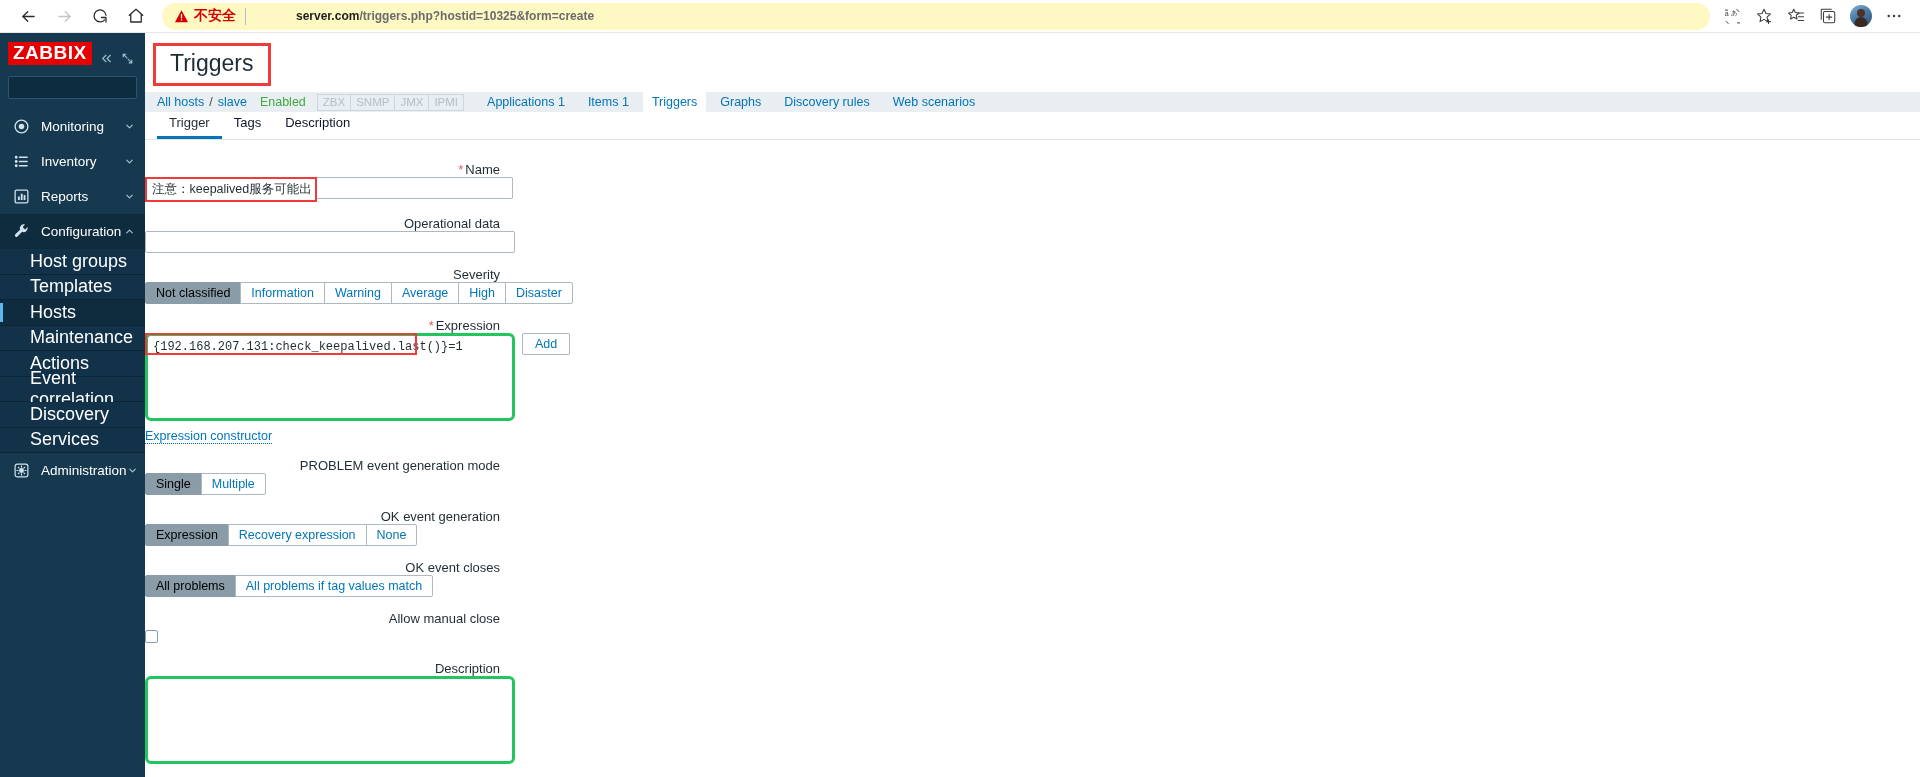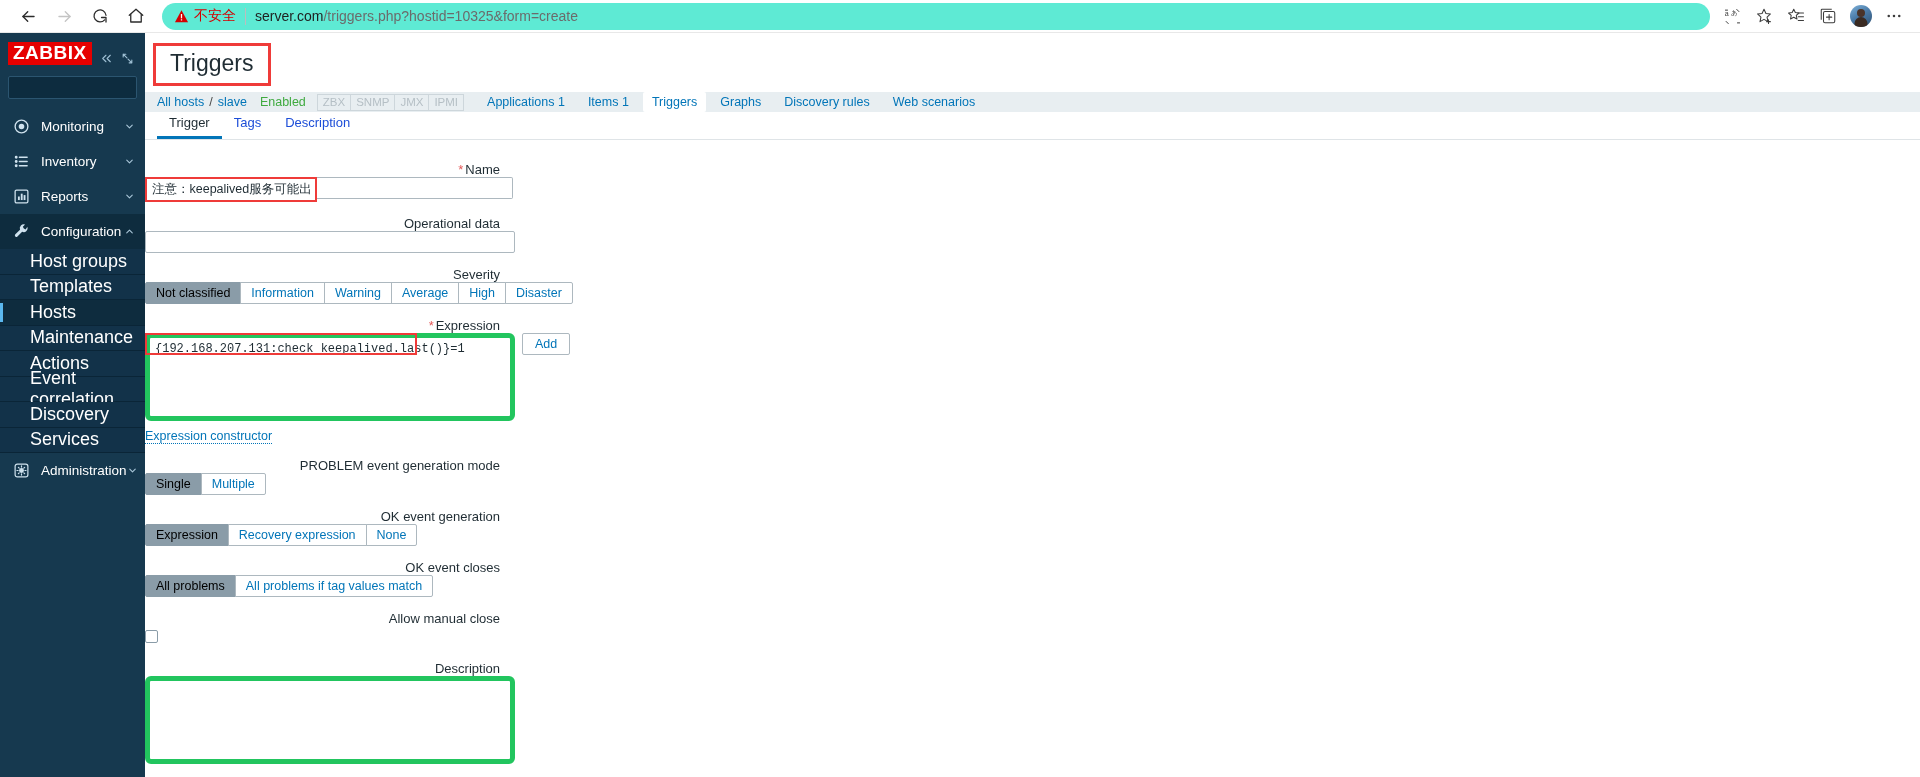--- a/index.html
+++ b/index.html
@@ -24,49 +24,51 @@
     width: 36px; height: 30px;
     display: flex; align-items: center; justify-content: center;
     color: #2b2b2b;
     flex: none;
   }
   .nav-btn.disabled { color: #c4c4c4; }
   .nav-btn svg { display: block; }
   .omnibox {
     flex: 1 1 auto;
     height: 27px;
-    background: #5eead4;
+    background: #fef9c3;
     border-radius: 14px;
     display: flex;
     align-items: center;
     padding: 0 12px;
     margin-left: 8px;
     margin-right: 6px;
     font-size: 14px;
     min-width: 0;
+    font-weight: bold;
   }
   .security-warn {
     display: flex; align-items: center;
     color: #d40000;
     font-size: 14px;
     white-space: nowrap;
   }
   .security-warn .warn-ico { margin-right: 5px; display:flex; }
   .omni-sep {
     width: 1px; height: 17px;
     background: #bdbdbd;
     margin: 0 9px;
     flex: none;
   }
   .url-text {
     color: #1f1f1f;
-    font-size: 14px;
+    font-size: 12px;
     white-space: nowrap;
     overflow: hidden;
     text-overflow: ellipsis;
+    margin-left: 41px;
   }
   .url-text .url-dim { color: #6b6b6b; }
   .tool-icons { display: flex; align-items: center; flex: none; }
   .tool-ico {
     width: 32px; height: 30px;
     display: flex; align-items: center; justify-content: center;
     color: #3c3c3c;
   }
   .avatar-ico {
     width: 22px; height: 22px; border-radius: 50%;
@@ -221,21 +223,21 @@
   .form-area { flex: 1; padding: 0; background:#fff; }
   .tabbar {
     border-bottom: 1px solid #dfe4e7;
     padding-left: 12px;
     display: flex;
     height: 28px;
     align-items: stretch;
   }
   .tab {
     font-size: 13px;
-    color: #1d4ed8;
+    color: #0f172a;
     padding: 3px 12px 6px 12px;
     border-bottom: 3px solid transparent;
     cursor: default;
   }
   .tab.active { color: #1f2c33; border-bottom-color: #0275b8; }
 
   .frm { padding-top: 18px; }
   .row {
     display: flex;
     align-items: flex-start;
@@ -312,21 +314,21 @@
     border: 2px solid #ef3b39;
     position: absolute;
     left: 0; top: 0;
     width: 272px; height: 22px;
     pointer-events: none;
   }
   .expr-rel { position: relative; display: inline-block; }
   .ta {
     width: 370px;
     height: 88px;
-    border: 5px solid #22c55e;
+    border: 3px solid #22c55e;
     border-radius: 6px;
     font-family: "Liberation Mono", monospace;
     font-size: 12px;
     padding: 3px 5px;
     color: #1f2c33;
     outline: none;
     resize: none;
     line-height: 16px;
     background: #fff;
   }

